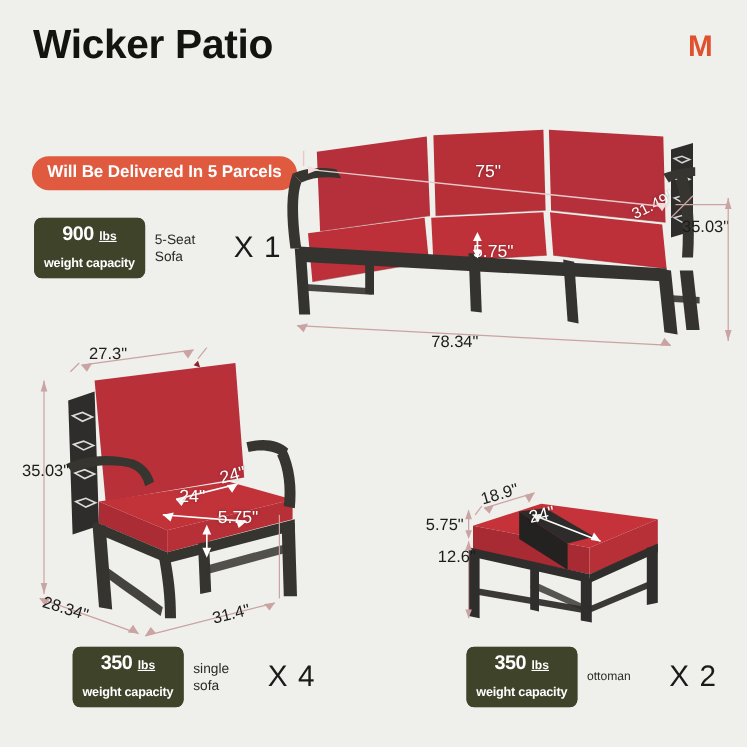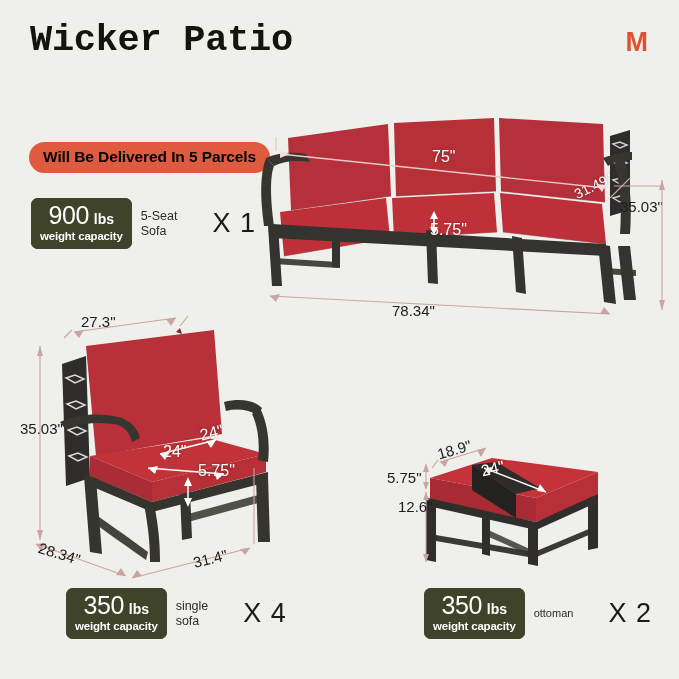--- a/index.html
+++ b/index.html
@@ -10,35 +10,35 @@
     color:#1a1a1a;
     overflow:hidden;
     position:relative;
   }
   .stage{position:absolute;inset:0;}
   .abs{position:absolute;}
 
   
   .title{
     position:absolute;left:30px;top:20px;width:440px;
-    font-family:Liberation Mono, monospace;
+    font-family:Liberation Sans, sans-serif;
     font-weight:bold;
     font-size:37px;
     line-height:41px;
     letter-spacing:-0.3px;
     color:#14140f;
   }
   .subtitle{
     position:absolute;left:31px;top:105px;
     font-size:24px;font-weight:400;color:#1d1d1a;
     letter-spacing:-0.2px;
   }
   .pill{
     position:absolute;left:29px;top:142px;
-    background:#e05a3f;color:#000000;
+    background:#e05a3f;color:#ffffff;
     border-radius:16px;
     padding:6px 14px 7px 14px;
     font-size:15.5px;font-weight:bold;
     letter-spacing:-0.1px;
     white-space:nowrap;
   }
   .logo{
     position:absolute;right:30px;top:27px;
     display:flex;align-items:center;
     font-size:27px;font-weight:bold;letter-spacing:1px;
@@ -47,23 +47,23 @@
   .logo .m{color:#e0512f;}
 
   
   .badge-wrap{position:absolute;display:flex;align-items:center;gap:9px;}
   .badge{
     background:#3e432a;border-radius:7px;
     padding:5px 9px 6px 9px;color:#fff;text-align:center;
     box-shadow:0 0 0 2px #3e432a inset;
   }
   .badge-top{display:flex;align-items:baseline;justify-content:center;gap:5px;}
-  .badge-num{font-size:25px;font-weight:normal;line-height:1;letter-spacing:-0.5px;}
-  .badge-unit{font-size:14px;font-weight:bold;line-height:1;}
-  .badge-cap{font-size:11.5px;font-weight:bold;line-height:1.25;margin-top:1px;letter-spacing:-0.2px;}
+  .badge-num{font-size:18px;font-weight:bold;line-height:1;letter-spacing:-0.5px;}
+  .badge-unit{font-size:11px;font-weight:bold;line-height:1;text-decoration:underline;}
+  .badge-cap{font-size:11.5px;font-weight:bold;line-height:1.25;margin-top:12px;letter-spacing:-0.2px;}
   .badge-label{font-size:12.5px;line-height:1.15;color:#2b2b28;max-width:60px;}
   .badge-mult{font-size:27px;font-weight:300;color:#1a1a1a;letter-spacing:1px;white-space:nowrap;margin-left:26px;}
 
   
   .dim{position:absolute;font-size:15px;color:#1c1c1a;white-space:nowrap;}
   .dim-w{position:absolute;font-size:16px;color:#fff;font-weight:500;white-space:nowrap;
          text-shadow:0 0 3px rgba(0,0,0,.35);}
   svg{display:block;overflow:visible;}
 </style>
 </head>

